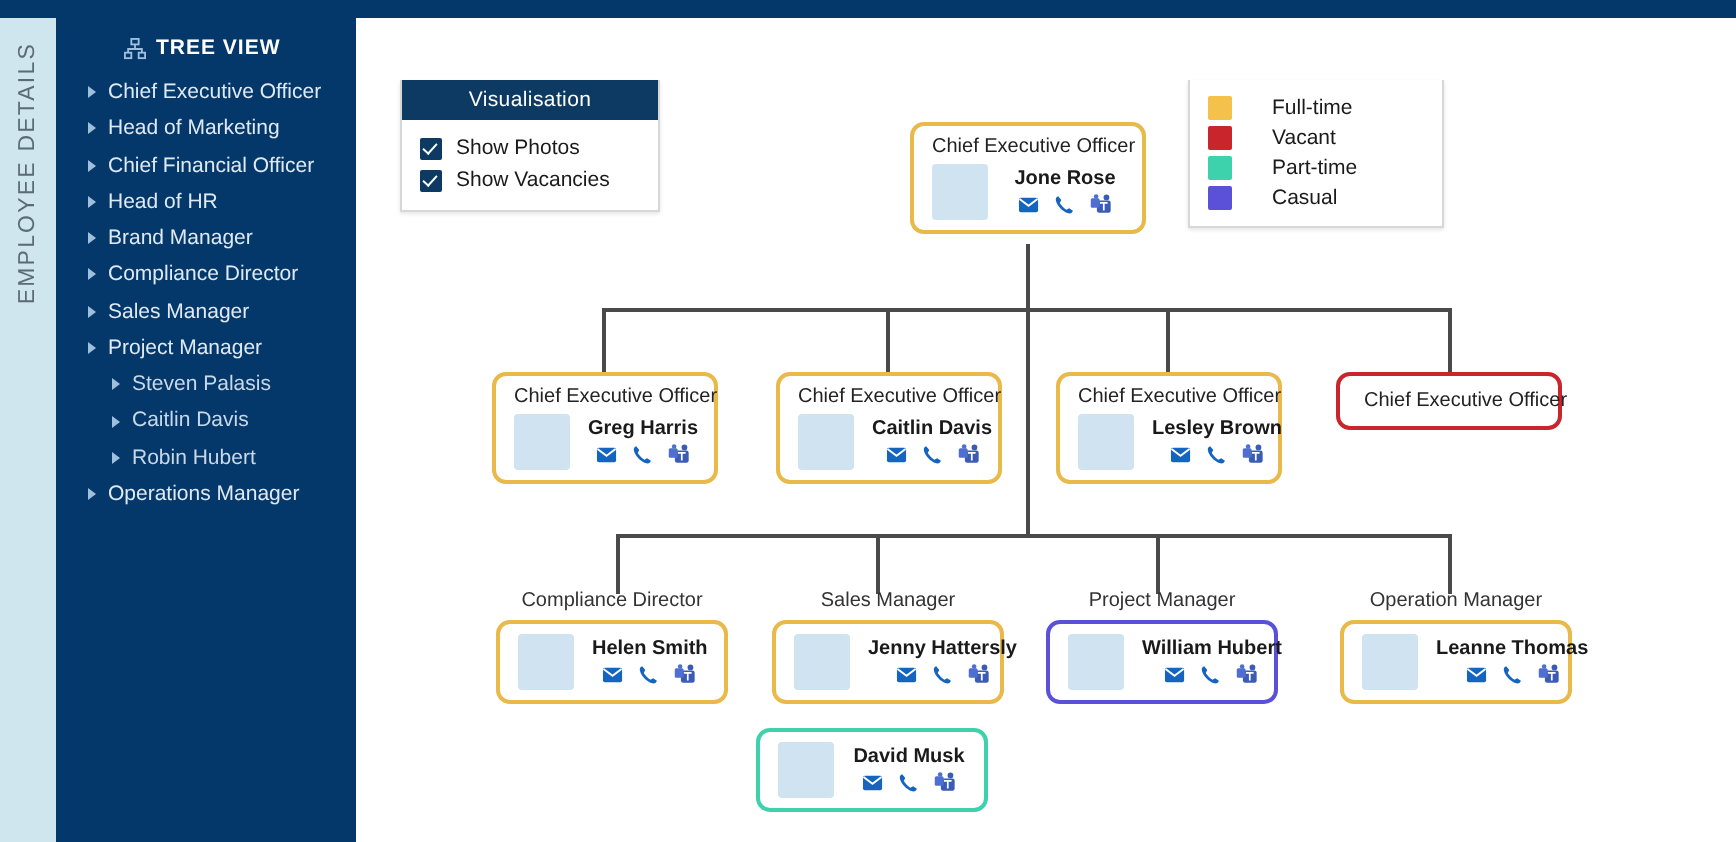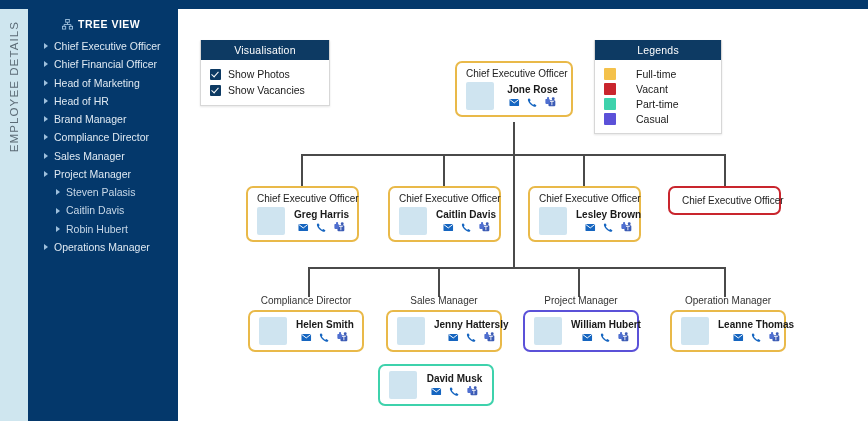--- a/index.html
+++ b/index.html
@@ -155,25 +155,25 @@
       </span>
       <span class="tree-head-label">TREE VIEW</span>
     </div>
     <ul class="tree-list" id="tree-list">
         <li class="tree-item">
           <span class="caret"></span>
           <span>Chief Executive Officer</span>
         </li>
         <li class="tree-item">
           <span class="caret"></span>
+          <span>Head of Marketing</span>
+        </li>
+        <li class="tree-item">
+          <span class="caret"></span>
           <span>Chief Financial Officer</span>
-        </li>
-        <li class="tree-item">
-          <span class="caret"></span>
-          <span>Head of Marketing</span>
         </li>
         <li class="tree-item">
           <span class="caret"></span>
           <span>Head of HR</span>
         </li>
         <li class="tree-item">
           <span class="caret"></span>
           <span>Brand Manager</span>
         </li>
         <li class="tree-item">
@@ -217,21 +217,20 @@
             <span>Show Photos</span>
           </div>
           <div class="chk-row">
             <span class="chk"></span>
             <span>Show Vacancies</span>
           </div>
         </div>
     </div>
 
     <div class="panel leg-panel">
-      <div class="panel-head">Legends</div>
       <div class="panel-body" id="leg-body">
           <div class="leg-row">
             <span class="swatch" style="background: rgb(244, 193, 75);"></span>
             <span>Full-time</span>
           </div>
           <div class="leg-row">
             <span class="swatch" style="background: rgb(201, 37, 45);"></span>
             <span>Vacant</span>
           </div>
           <div class="leg-row">

